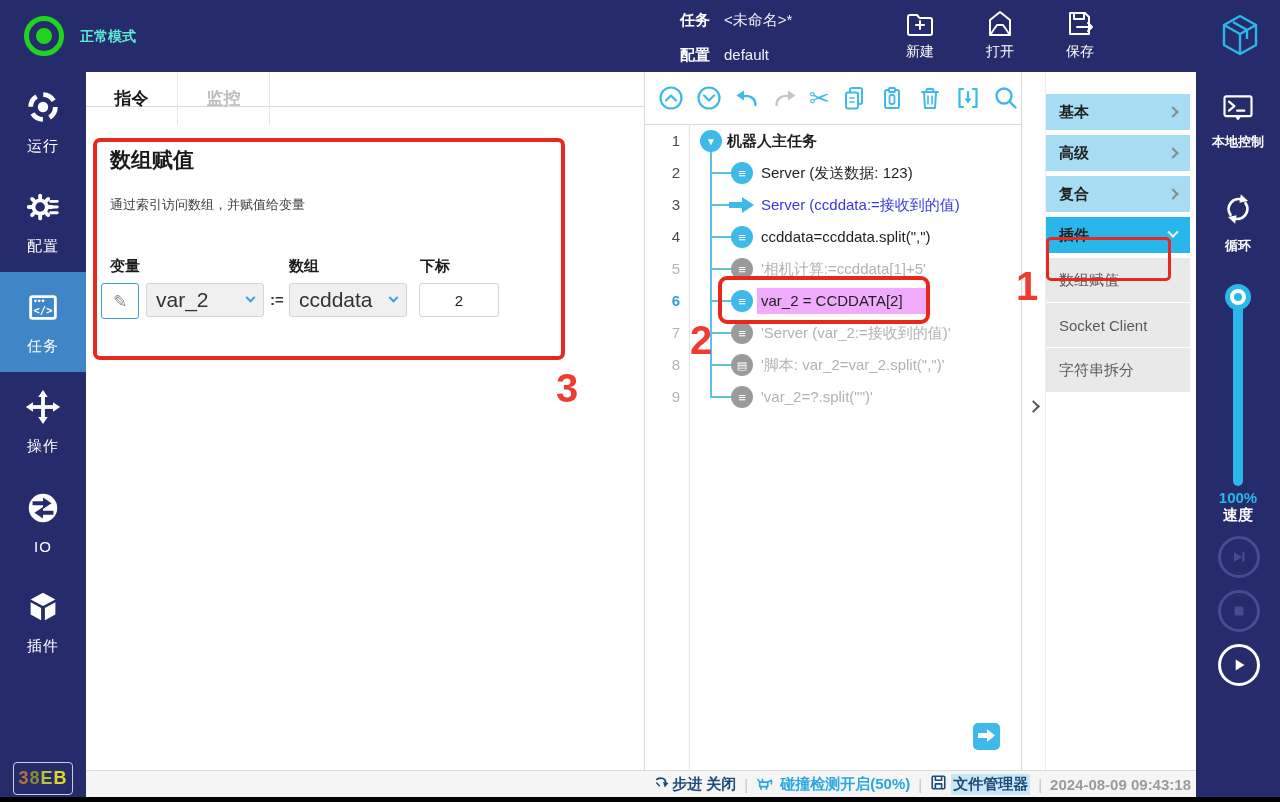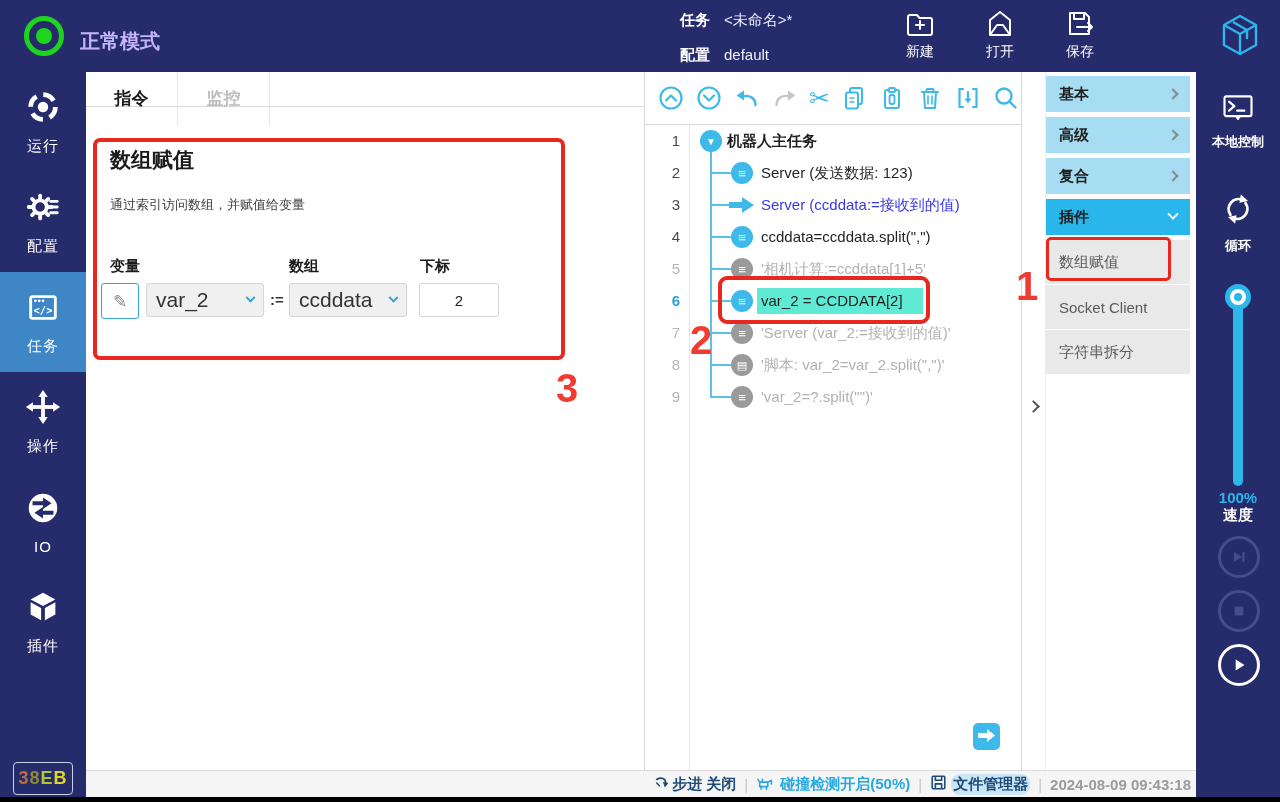--- a/index.html
+++ b/index.html
@@ -4,21 +4,21 @@
 <style>
   * { margin:0; padding:0; box-sizing:border-box; }
   html,body { width:1280px; height:802px; overflow:hidden; background:#000; }
   body { font-family:"Liberation Sans","DejaVu Sans",sans-serif; position:relative; }
   #app { position:absolute; inset:0; width:1280px; height:802px; background:#fff; }
 
   
   .topbar { position:absolute; left:0; top:0; width:1280px; height:72px; background:#262b6b; }
   .led { position:absolute; left:24px; top:16px; width:40px; height:40px; border:5px solid #1ed41e; border-radius:50%; display:flex; align-items:center; justify-content:center; }
   .led-dot { width:16px; height:16px; border-radius:50%; background:#1ed41e; }
-  .mode-label { position:absolute; left:80px; top:28px; color:#c4b5fd; font-weight:bold; font-size:20px; }
+  .mode-label { position:absolute; left:80px; top:28px; color:#5eead4; font-weight:bold; font-size:14px; }
   .ti-lbl { color:#fff; font-weight:bold; font-size:15px; }
   .ti-val { color:#eef0fa; font-size:15px; }
   .ti-row1 { position:absolute; left:680px; top:11px; display:flex; gap:14px; }
   .ti-row2 { position:absolute; left:680px; top:46px; display:flex; gap:14px; }
   .tb-action { position:absolute; top:8px; width:64px; display:flex; flex-direction:column; align-items:center; gap:3px; cursor:pointer; }
   .tb-action svg { display:block; }
   .tb-action .alabel { color:#fff; font-size:14px; }
   .logo { position:absolute; left:1216px; top:11px; }
 
   
@@ -68,42 +68,42 @@
   .vline { position:absolute; left:20px; top:18px; width:2px; height:255px; background:#5bc0ea; }
   .stub { position:absolute; left:20px; width:30px; height:2px; background:#5bc0ea; }
   .trow { position:absolute; left:0; right:0; height:32px; }
   .tcirc { position:absolute; left:41px; top:5px; width:22px; height:22px; border-radius:50%; background:#3db9ea; color:#fff; display:flex; align-items:center; justify-content:center; font-size:13px; font-weight:bold; }
   .tcirc.gray { background:#9a9a9a; }
   .tcirc.root { left:10px; }
   .ttext { position:absolute; left:71px; top:0; line-height:32px; font-size:15px; color:#1f1f1f; white-space:nowrap; }
   .ttext.roott { left:37px; font-weight:bold; }
   .ttext.dim { color:#b2b2b2; }
   .ttext.blue { color:#3838e8; }
-  .ttext.sel { left:67px; top:3px; line-height:26px; background:#5eead4; padding:0 20px 0 4px; }
+  .ttext.sel { left:67px; top:3px; line-height:26px; background:#f0abfc; padding:0 26px 0 4px; }
   .tree-go { position:absolute; left:328px; top:651px; width:27px; height:27px; background:#3db9ea; border-radius:5px; display:flex; align-items:center; justify-content:center; cursor:pointer; }
 
   
   .handle { position:absolute; left:1022px; top:72px; width:24px; height:698px; background:#fff; border-right:1px solid #ededed; }
   .handle .hchev { position:absolute; left:7px; top:330px; width:9px; height:9px; border-right:2px solid #555; border-bottom:2px solid #555; transform:rotate(-45deg); cursor:pointer; }
 
   
   .library { position:absolute; left:1046px; top:72px; width:150px; height:698px; background:#fff; }
   .cat { position:relative; width:144px; height:36px; margin:0 3px 5px 0; background:#a6ddf2; display:flex; align-items:center; padding:0 13px; font-size:15px; font-weight:bold; color:#202020; cursor:pointer; }
-  .cat:first-child { margin-top:4px; }
+  .cat:first-child { margin-top:22px; }
   .cat .cchev { margin-left:auto; width:8px; height:8px; border-right:2px solid #8a8a8a; border-bottom:2px solid #8a8a8a; transform:rotate(-45deg); }
   .cat.open { background:#29b6ea; }
   .cat.open .cchev { border-color:#eaf8fe; transform:rotate(45deg) translate(-2px,-2px); }
   .libitem { width:144px; height:45px; background:#e9e9e9; border-bottom:1px solid #fff; display:flex; align-items:center; padding:0 13px; font-size:15px; color:#5a5a5a; cursor:pointer; }
 
   
   .statusbar { position:absolute; left:86px; top:770px; width:1110px; height:27px; background:#f5f5f5; border-top:1px solid #dcdcdc; display:flex; align-items:center; justify-content:flex-end; gap:8px; padding-right:5px; font-size:15px; font-weight:bold; }
   .sb-step { color:#1d4a77; display:flex; align-items:center; gap:0; }
   .sb-col { color:#29a8e0; display:flex; align-items:center; gap:4px; }
   .sb-fm { color:#1d4a77; display:flex; align-items:center; gap:4px; }
-  .sb-fm .fm-txt { background:#c9e6f6; padding:1px 2px;border-radius:9px; }
+  .sb-fm .fm-txt { background:#c9e6f6; padding:1px 2px; }
   .sb-sep { color:#c5c5c5; font-weight:normal; }
   .sb-time { color:#9b9b9b; }
 
   .bottomstrip { position:absolute; left:0; top:797px; width:1280px; height:5px; background:#000; }
 
   
   .rbox { position:absolute; border:4px solid #e8281e; border-radius:7px; z-index:40; pointer-events:none; }
   .rnum { position:absolute; color:#ef3b30; font-size:40px; font-weight:bold; z-index:41; line-height:1; }
 </style>
 </head>

